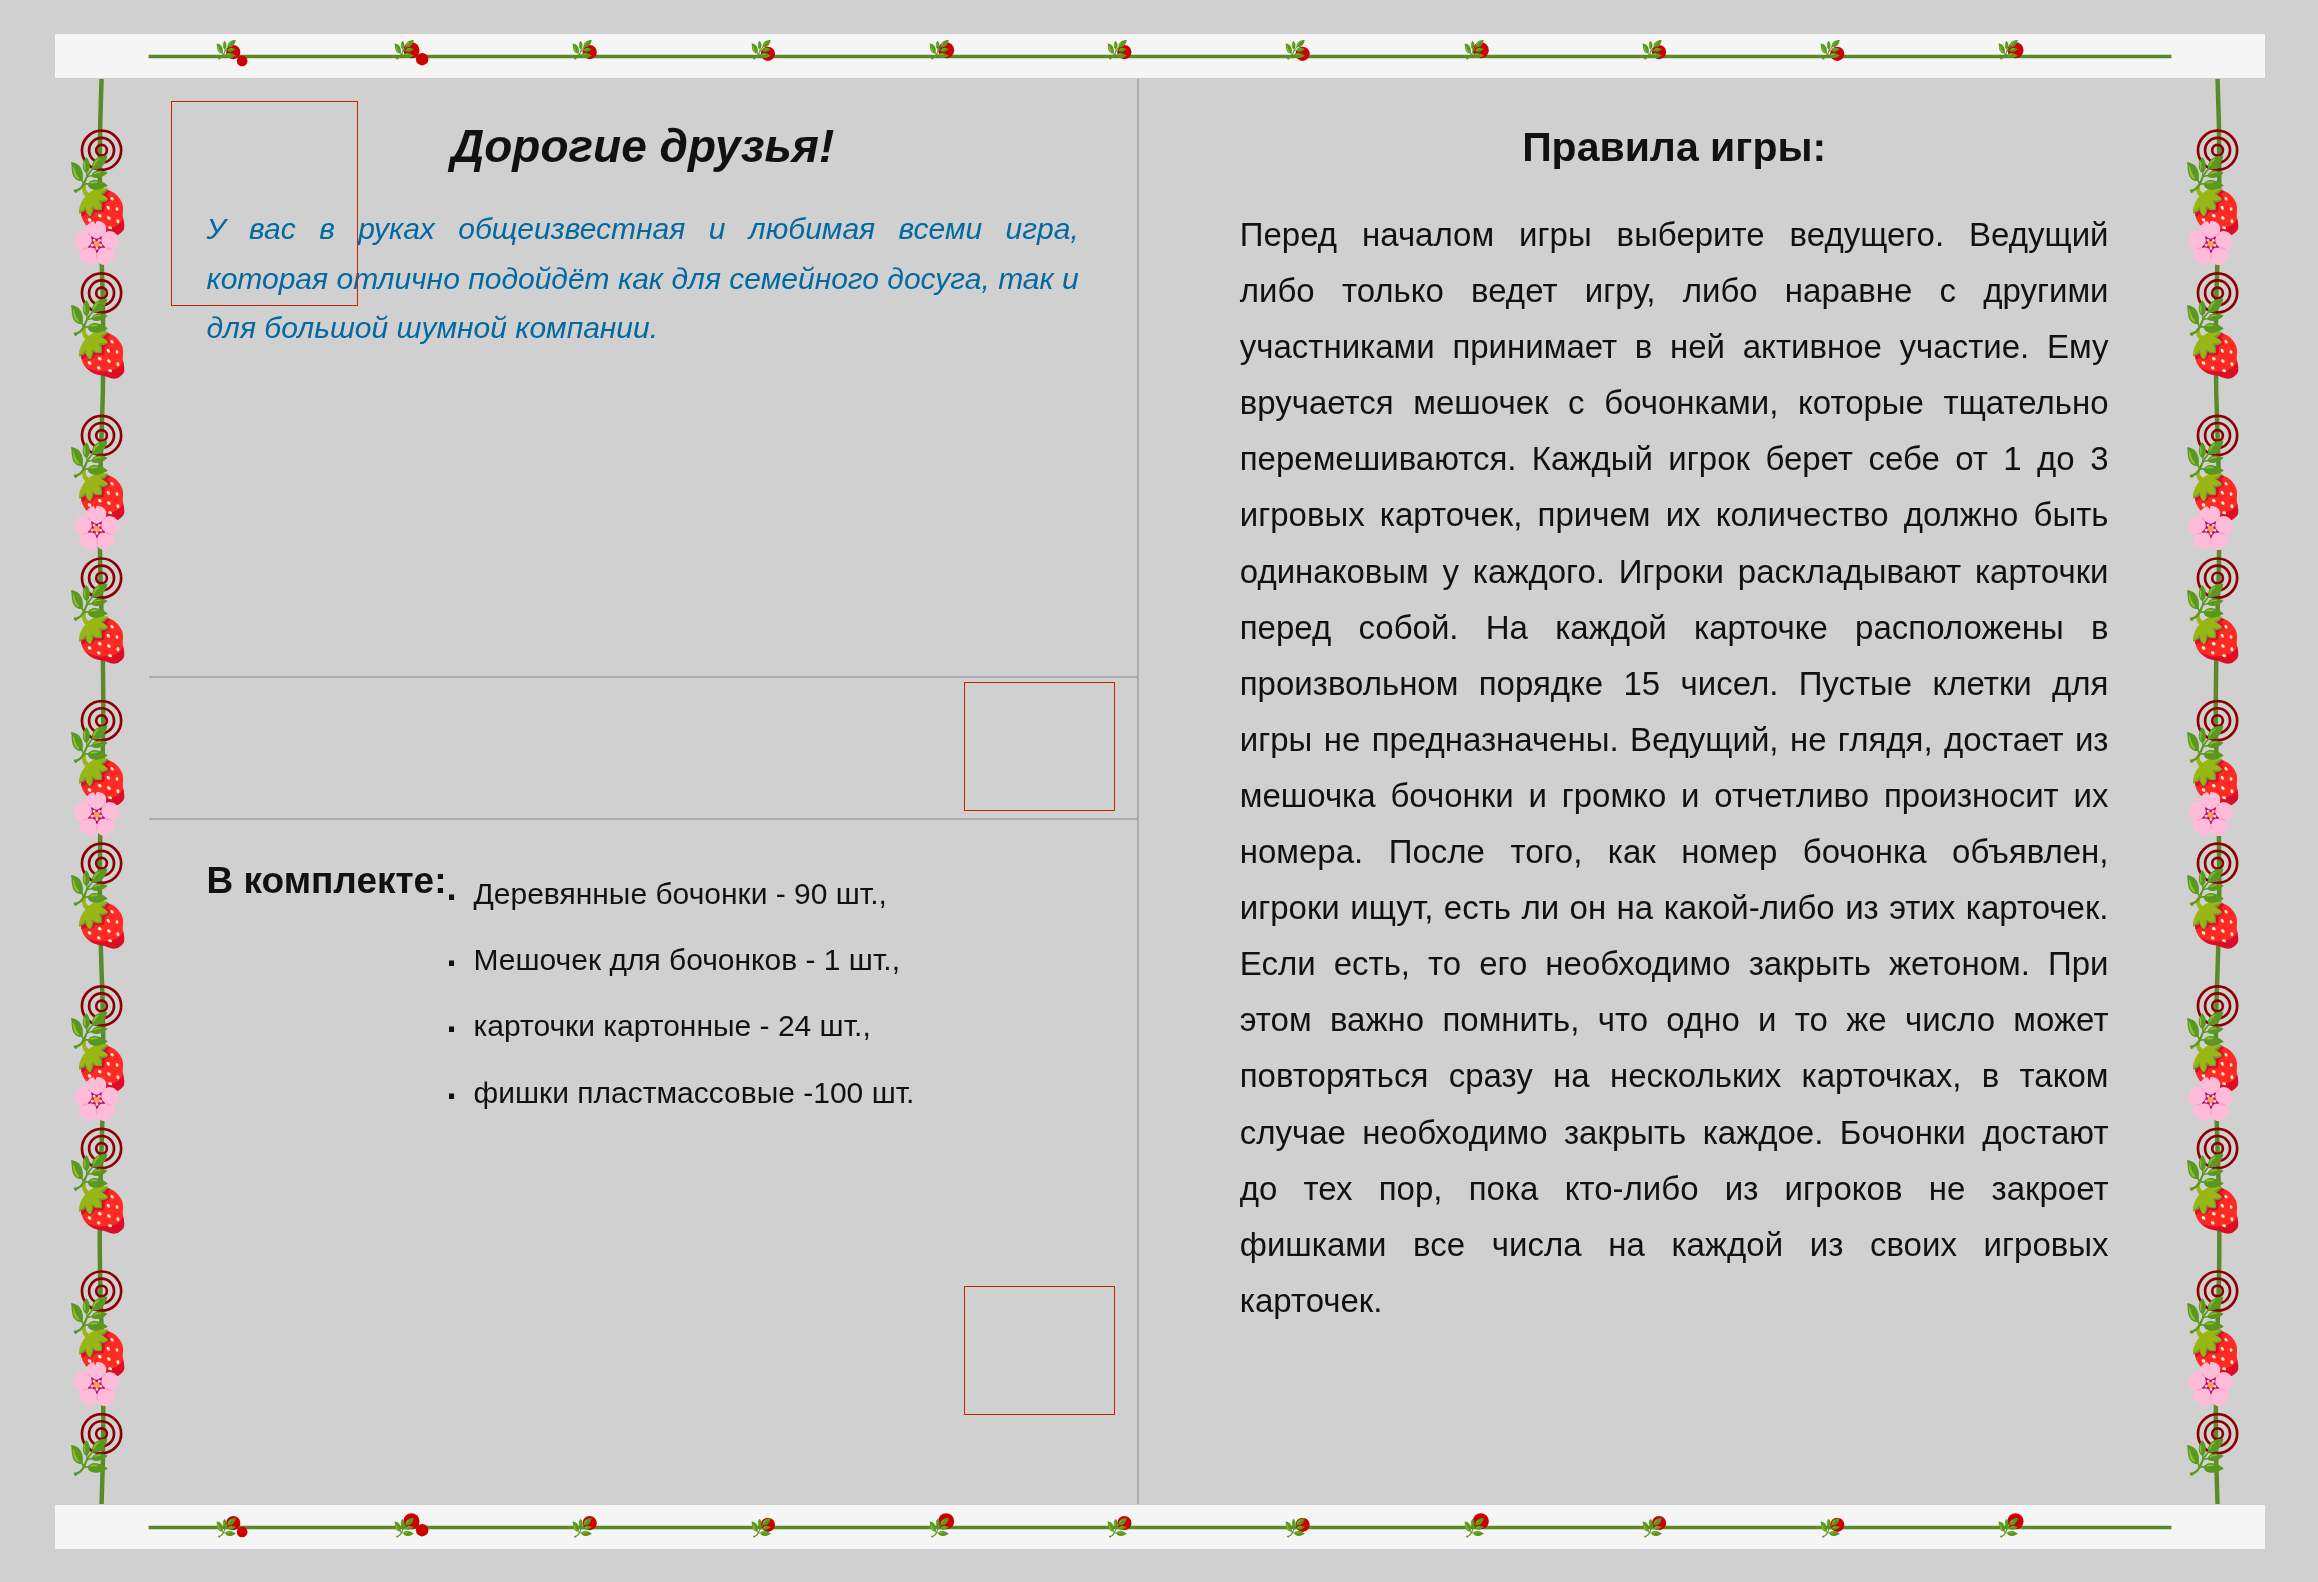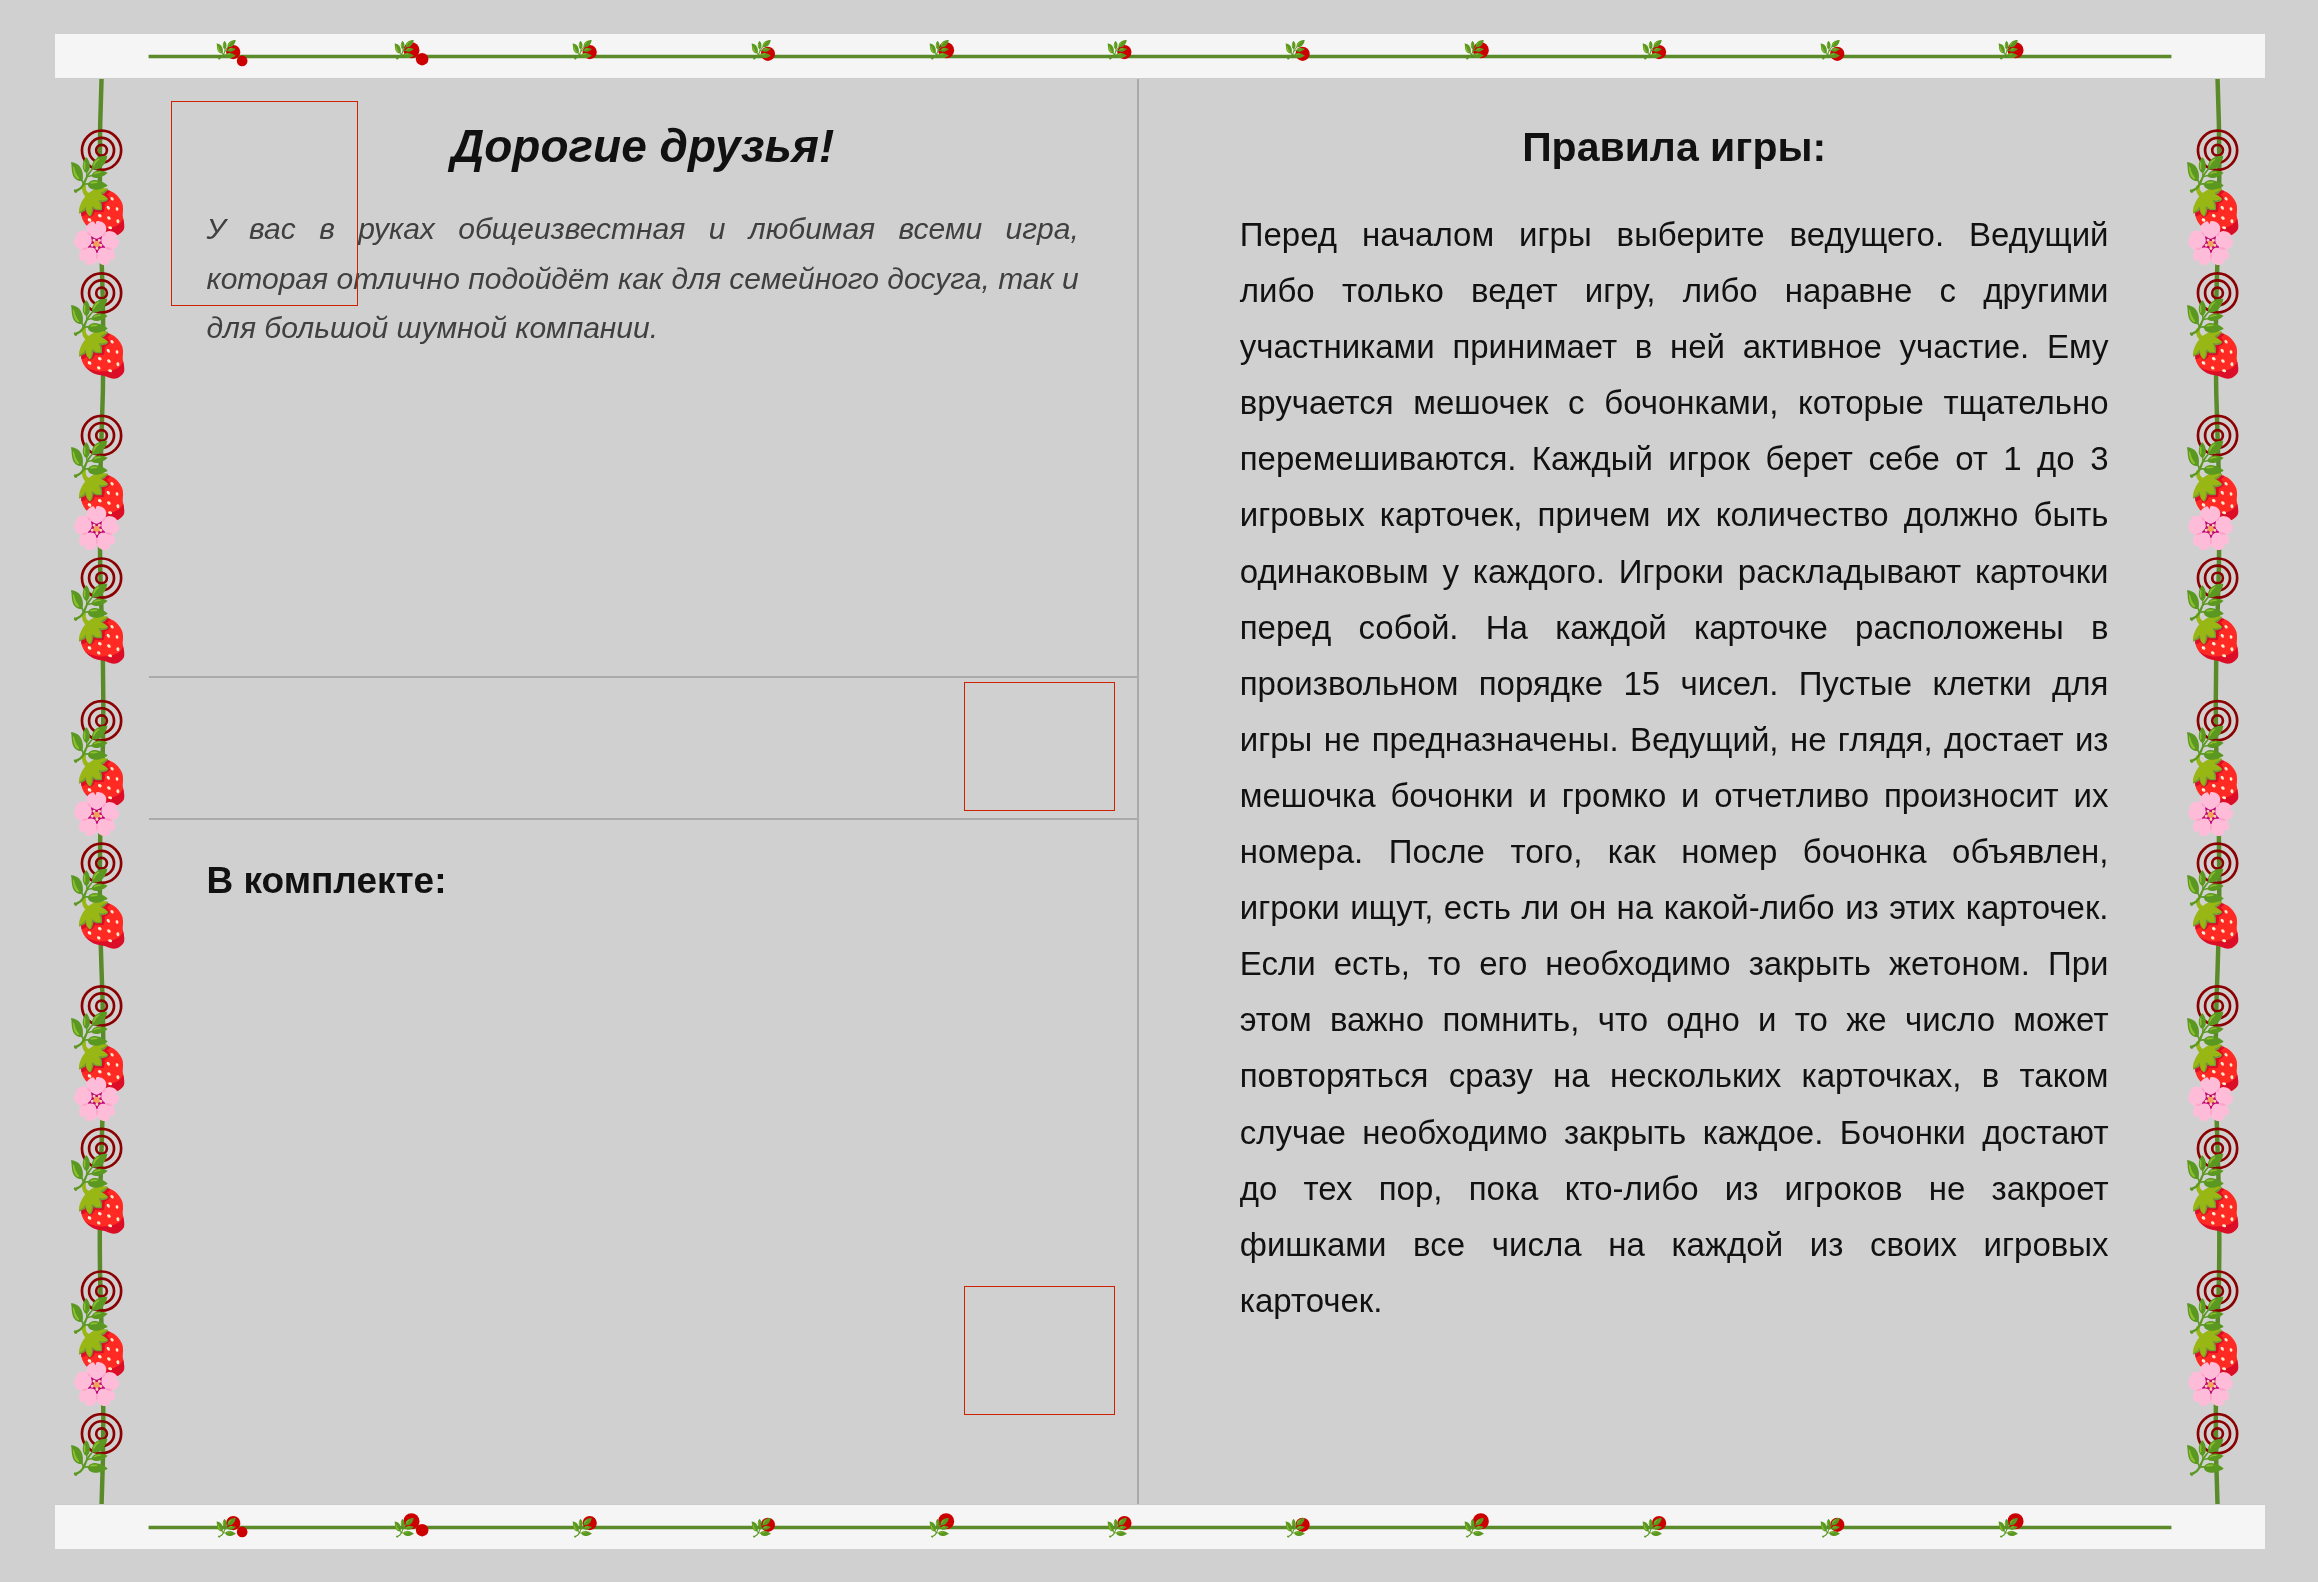--- a/index.html
+++ b/index.html
@@ -38,21 +38,21 @@
       margin-bottom: 31px;
       color: #111;
       font-family: Arial, sans-serif;
     }
 
     .intro-text {
       font-size: 30px;
       font-style: italic;
       text-align: justify;
       line-height: 1.65;
-      color: #404040;
+      color: #0369a1;
       font-family: Arial, sans-serif;
     }
 
     .section-title {
       font-size: 37px;
       font-weight: bold;
       margin-bottom: 31px;
       color: #111;
       font-family: Arial, sans-serif;
     }
@@ -331,20 +331,26 @@
 
               <div style="position:absolute; top:4.5px; right:22px; width:151px; height:129px; border:1.8px solid #cc2200; background:transparent;"></div>
             </div>
 
             <div class="section-c">
 
               <div style="position:absolute; bottom:89px; right:22px; width:151px; height:129px; border:1.8px solid #cc2200; background:transparent;"></div>
 
               <div class="section-c-inner">
                 <div class="section-title">В комплекте:</div>
+                <ul class="item-list">
+                  <li>Деревянные бочонки - 90 шт.,</li>
+                  <li>Мешочек для бочонков - 1 шт.,</li>
+                  <li>карточки картонные - 24 шт.,</li>
+                  <li>фишки пластмассовые -100 шт.</li>
+                </ul>
               </div>
             </div>
 
           </div>
         </div>
 
         <div class="right-panel-full">
           <div class="rules-title">Правила игры:</div>
           <p class="rules-text">Перед началом игры выберите ведущего. Ведущий либо только ведет игру, либо наравне с другими участниками принимает в ней  активное участие. Ему вручается мешочек с бочонками, которые тщательно перемешиваются. Каждый игрок берет себе от 1 до 3 игровых карточек, причем их количество должно быть одинаковым у каждого. Игроки раскладывают карточки перед собой. На каждой карточке расположены в произвольном порядке 15 чисел. Пустые клетки для игры не предназначены. Ведущий, не глядя, достает из мешочка бочонки и громко и отчетливо  произносит их номера. После того, как номер бочонка объявлен, игроки ищут, есть ли он на какой-либо из этих карточек. Если есть, то его необходимо закрыть жетоном. При этом важно помнить, что одно и то же число может повторяться сразу на нескольких карточках, в таком случае необходимо закрыть каждое.  Бочонки достают до тех пор, пока кто-либо из игроков не закроет фишками все числа на каждой из своих игровых карточек.</p>
         </div>

